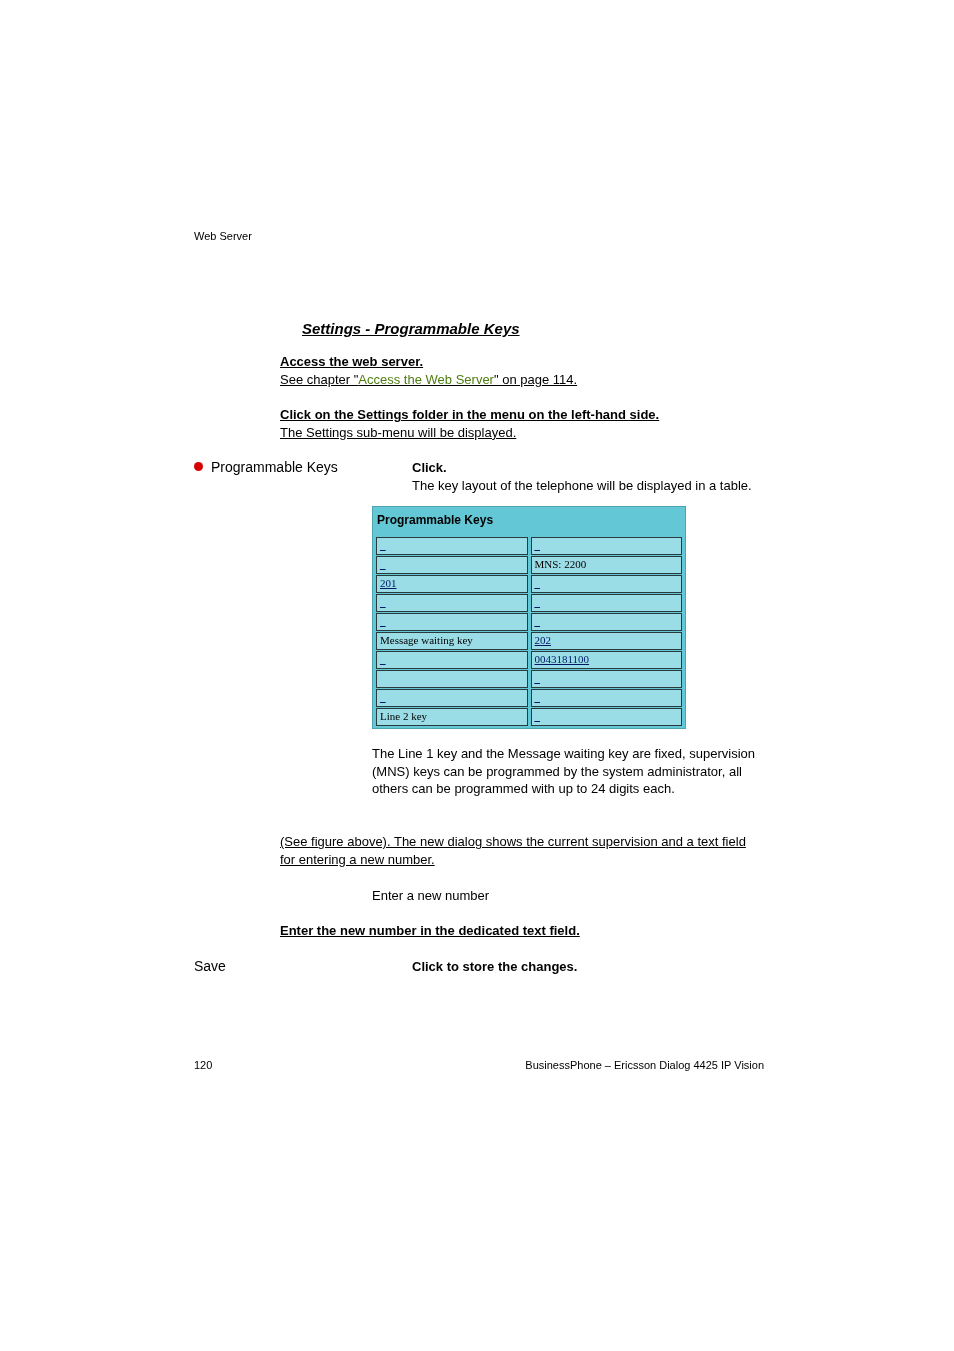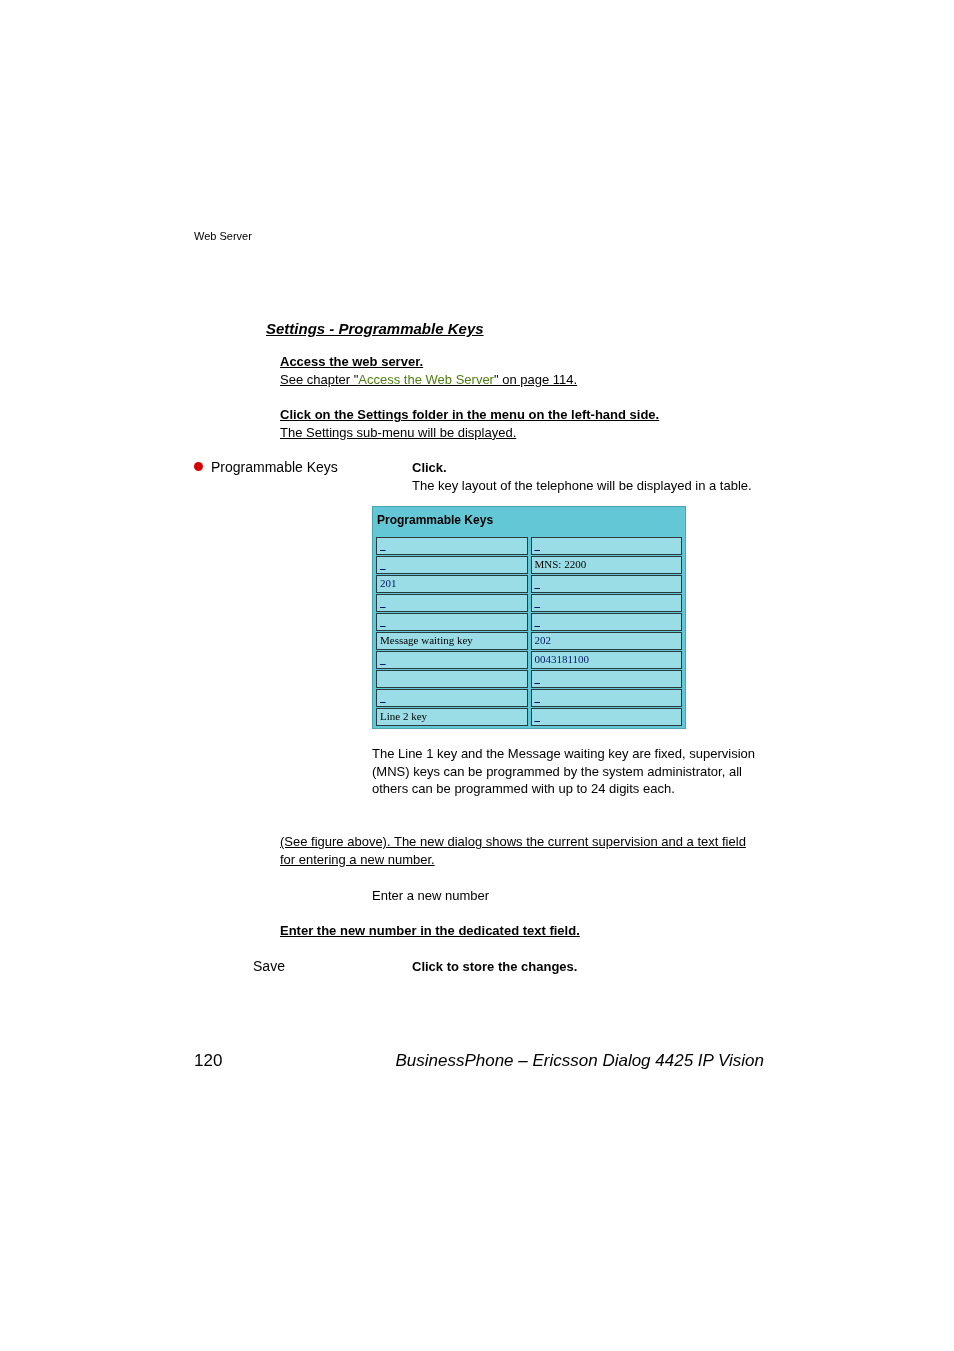--- a/index.html
+++ b/index.html
@@ -27,21 +27,21 @@
     position: absolute;
     top: 320px;
     left: 194px;
     right: 190px;
   }
   .section-title {
     font-style: italic;
     font-weight: bold;
     text-decoration: underline;
     font-size: 15px;
-    margin-left: 72px;
+    margin-left: 108px;
     margin-bottom: 16px;
   }
   .step {
     margin-left: 86px;
     margin-bottom: 18px;
     line-height: 1.35;
     text-decoration: underline;
   }
   .step-bold { font-weight: bold; }
   .link { color: #4d7c0f; }
@@ -104,49 +104,49 @@
     background: #9bdde6;
     border: 1px solid #2b3a3d;
     height: 18px;
     font-size: 11px;
     font-family: "Times New Roman", serif;
     padding: 1px 3px;
     box-sizing: border-box;
     overflow: hidden;
     white-space: nowrap;
   }
-  .key-cell.link-text { color: #001a66; }
+  .key-cell.link-text { text-decoration: underline; color: #001a66; }
   .key-cell.underscore { color: #001a66; text-decoration: underline; }
   .para {
     margin-left: 178px;
     margin-bottom: 18px;
     line-height: 1.35;
   }
   .save-row {
     display: flex;
     align-items: flex-start;
     margin-top: 8px;
   }
   .save-label {
     width: 178px;
-    text-align: center;
+    text-align: left;
     padding-right: 28px;
     box-sizing: border-box;
     font-size: 14px;
   }
   .footer {
     position: absolute;
     bottom: 280px;
     left: 194px;
     right: 190px;
     display: flex;
     justify-content: space-between;
-    font-size: 17px;
-  }
-  .footer-product { font-style: italic; }
+    font-size: 11px;
+  }
+  .footer-product { }
 </style>
 </head>
 <body>
 
 <div class="page">
 
   <div class="header-label">Web Server</div>
 
   <div class="content">
 

